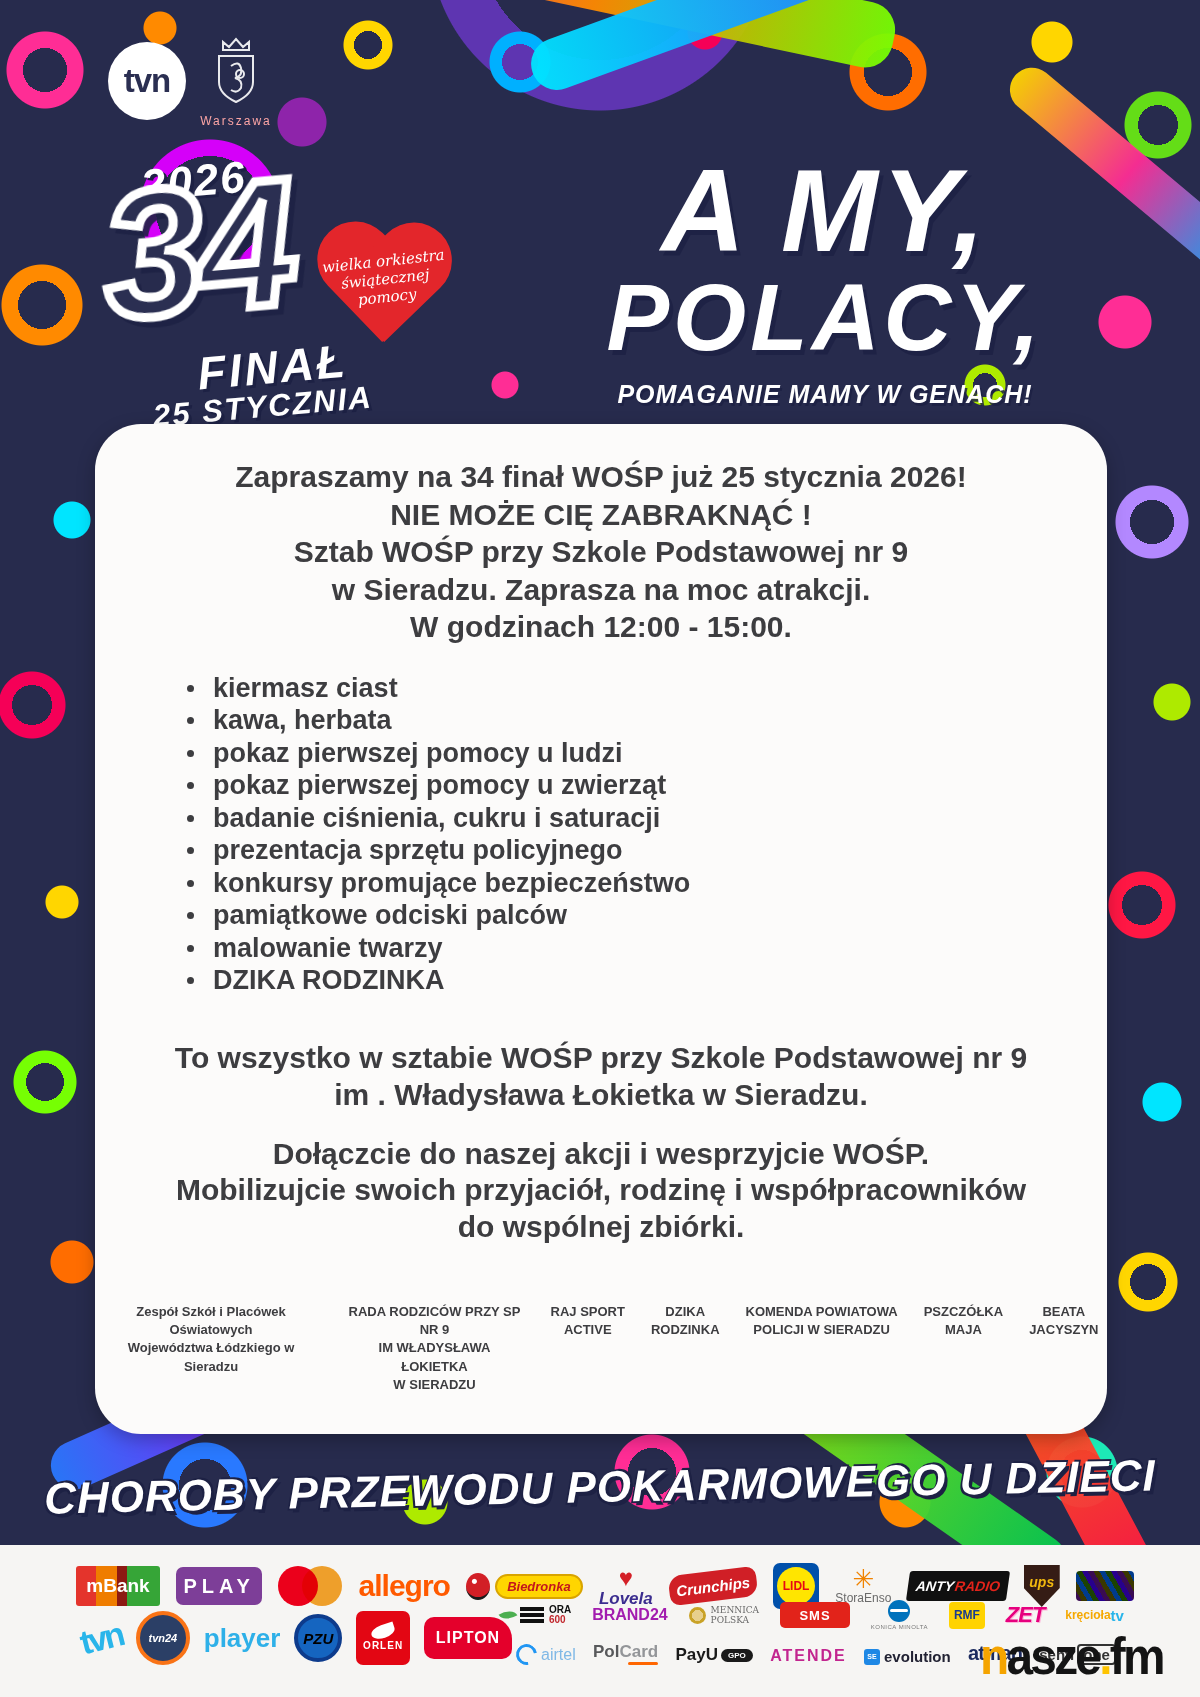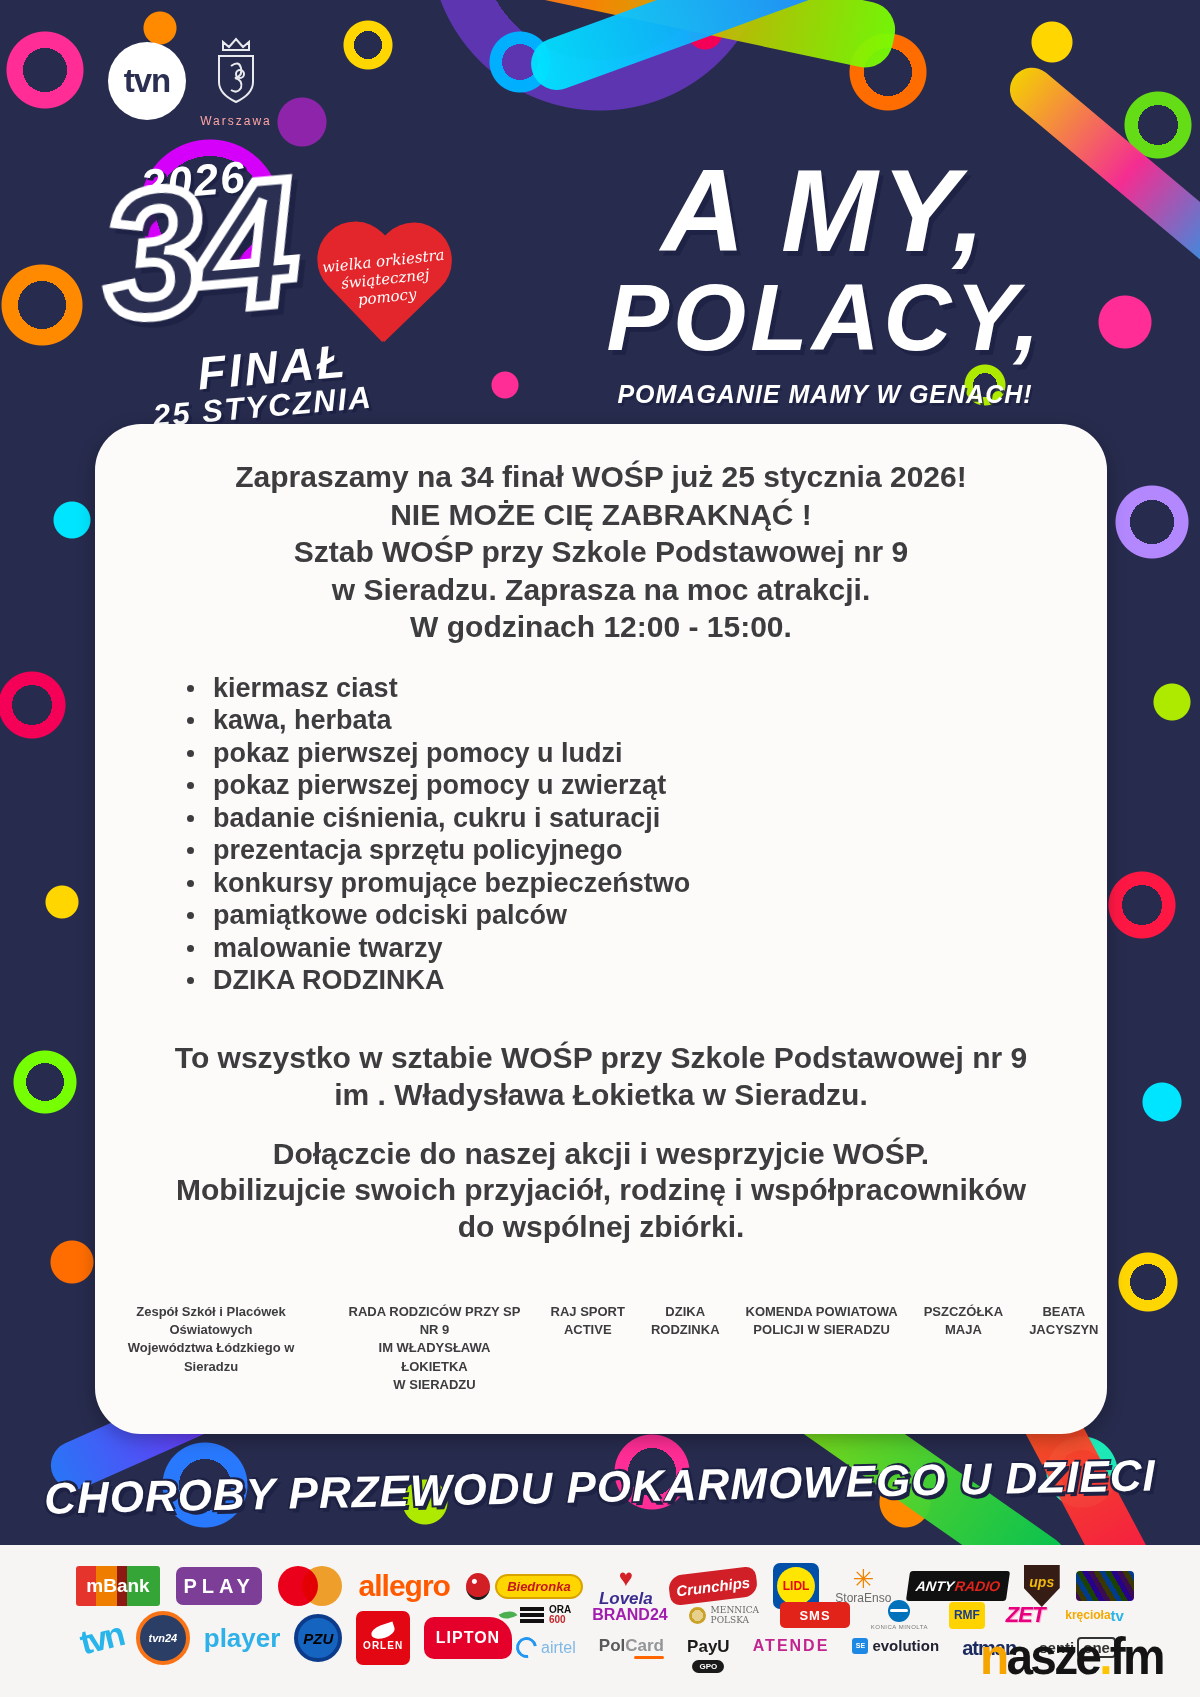--- a/index.html
+++ b/index.html
@@ -96,21 +96,21 @@
   
   .banner{position:absolute;left:0;right:0;top:1462px;z-index:2;text-align:center;
     font-size:44px;font-weight:900;font-style:italic;color:#fff;letter-spacing:1px;transform:rotate(-1.2deg);
     text-shadow:3px 4px 0 #1d2144,-2px 2px 0 #1d2144,2px -2px 0 #1d2144;}
 
   
   .footer{position:absolute;left:0;right:0;top:1545px;bottom:0;background:#f6f5f3;z-index:2;}
   .f-row1{position:absolute;left:76px;right:66px;top:12px;height:58px;display:flex;justify-content:space-between;align-items:center;}
   .f-left{position:absolute;left:80px;top:64px;width:432px;height:58px;display:flex;justify-content:space-between;align-items:center;}
   .f-rowA{position:absolute;left:520px;right:76px;top:54px;height:32px;display:flex;justify-content:space-between;align-items:center;}
-  .f-rowB{position:absolute;left:516px;right:84px;top:92px;height:28px;display:flex;justify-content:space-between;align-items:flex-start;}
+  .f-rowB{position:absolute;left:516px;right:84px;top:92px;height:28px;display:flex;justify-content:space-between;align-items:flex-end;}
 
   
   .lg{display:flex;align-items:center;justify-content:center;}
   .mbank{width:84px;height:40px;border-radius:3px;color:#fff;font-weight:700;font-size:19px;
     background:linear-gradient(90deg,#e4342c 0 24%,#ef7d00 24% 49%,#8c1a13 49% 61%,#36a537 61% 100%);}
   .play{width:86px;height:38px;border-radius:7px;background:#7d3e98;color:#fff;font-weight:800;font-size:20px;letter-spacing:5px;}
   .mastercard{position:relative;width:64px;height:40px;}
   .mastercard .mc-red,.mastercard .mc-org{position:absolute;top:0;width:40px;height:40px;border-radius:50%;}
   .mastercard .mc-red{left:0;background:#eb001b;}
   .mastercard .mc-org{left:24px;background:#f79e1b;mix-blend-mode:multiply;opacity:.92;}
@@ -173,21 +173,21 @@
   .kreciola .k1{color:#f5a800;font-weight:800;font-size:12px;}
   .kreciola .k2{color:#29b5ea;font-weight:800;font-size:15px;}
 
   .airtel{gap:4px;}
   .airtel .swirl{width:15px;height:15px;border:3px solid #2196f3;border-radius:50%;border-right-color:transparent;transform:rotate(35deg);}
   .airtel .air-text{color:#7fb8e6;font-size:16px;font-weight:500;letter-spacing:0;}
   .polcard{flex-direction:column;line-height:1;}
   .polcard .pc{font-weight:800;font-size:17px;color:#58595b;}
   .polcard .pc .c2{color:#939598;}
   .polcard .fis{width:30px;height:3px;background:#ff6600;border-radius:2px;margin-top:2px;align-self:flex-end;}
-  .payu{gap:3px;flex-direction:column;}
+  .payu{gap:3px;}
   .payu .pu{color:#1a1a1a;font-weight:900;font-size:17px;}
   .payu .gpo{background:#1a1a1a;color:#fff;border-radius:9px;font-size:8px;font-weight:700;padding:2px 7px;}
   .atende{color:#c2258f;font-weight:800;font-size:16px;letter-spacing:2px;}
   .sportevo{gap:4px;}
   .sportevo .se-sq{width:16px;height:16px;background:#1e88e5;border-radius:3px;color:#fff;font-size:7px;font-weight:800;
     display:flex;align-items:center;justify-content:center;}
   .sportevo .evo{color:#223;font-weight:800;font-size:15px;}
   .atman{color:#1b2a5e;font-weight:800;font-size:20px;letter-spacing:-1px;}
   .sentione .sn1{color:#333;font-weight:700;font-size:15px;}
   .sentione .sn2{color:#333;font-weight:700;font-size:15px;border:2px solid #333;border-radius:4px;padding:0 4px;margin-left:3px;}

